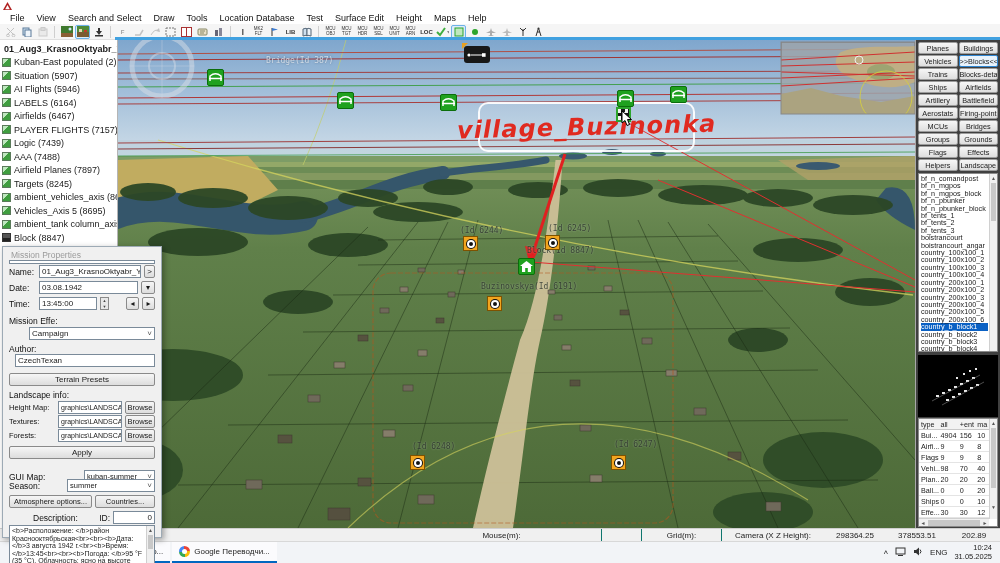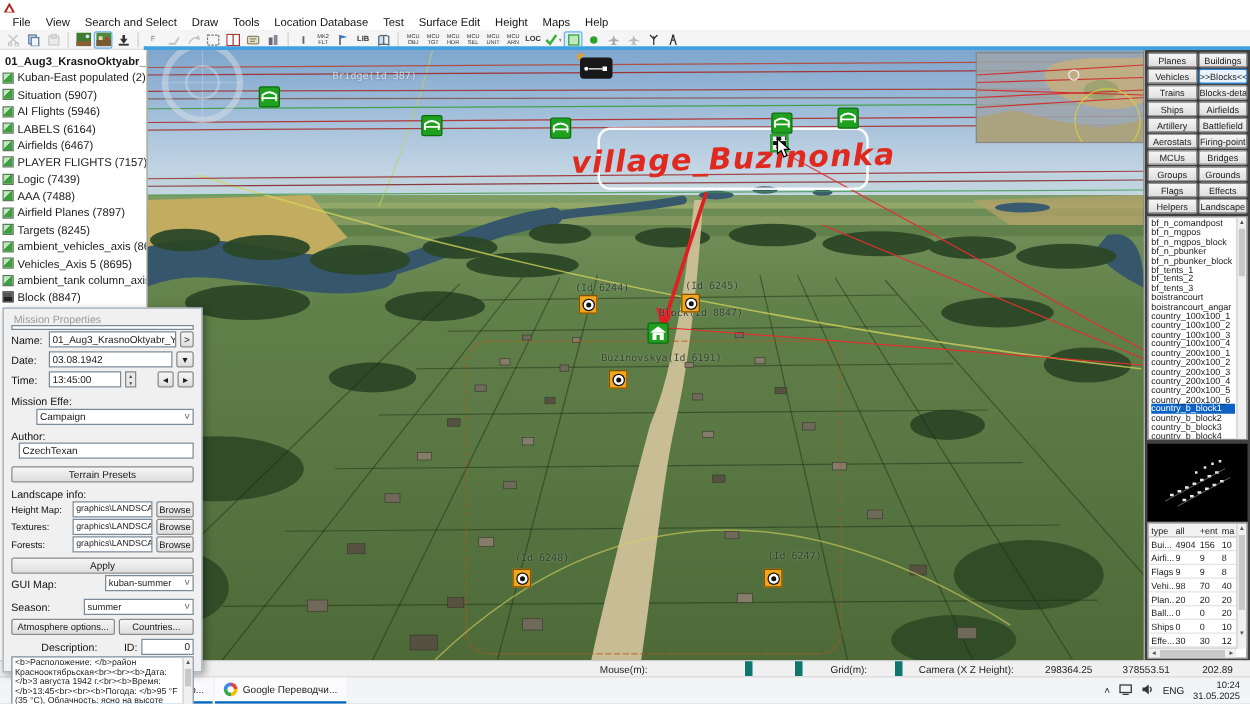--- a/index.html
+++ b/index.html
@@ -80,21 +80,21 @@
   .dinput { background:#fff; border:1px solid #7a8a99; height:13px; line-height:12px; padding:0 2px; font-size:8px; white-space:nowrap; overflow:hidden; flex:1; }
   .dbtn { background:linear-gradient(180deg,#f6f6f6,#dddddd); border:1px solid #8a8a8a; border-radius:2px; text-align:center; font-size:8px; height:13px; line-height:12px; }
   .dcombo { background:#fff; border:1px solid #7a8a99; height:13px; line-height:12px; padding:0 2px; flex:1; position:relative; font-size:8px; }
   .dcombo::after { content:"˅"; position:absolute; right:2px; top:0; color:#555; font-size:8px; }
   .spin { width:9px; height:13px; display:flex; flex-direction:column; border:1px solid #8a8a8a; background:#e8e8e8; font-size:4px; line-height:6px; text-align:center; color:#444; }
   .dtext { position:absolute; left:6px; right:6px; background:#fff; border:1px solid #7a8a99; font-size:7px; line-height:7.6px; padding:1px 10px 1px 2px; color:#222; overflow:hidden; word-break:break-word; }
   .dtext .vscroll { border-left:1px solid #cfcfcf; }
 
   
   .statusbar { position:absolute; top:528px; left:0; width:1000px; height:13px; background:#f0f0f0; border-top:1px solid #cfcfcf; display:flex; align-items:center; font-size:8px; color:#222; }
-  .sseg { border-right:6px solid #0f766e; height:100%; display:flex; align-items:center; justify-content:center; padding:0 4px; }
+  .sseg { border-right:1px solid #0f766e; height:100%; display:flex; align-items:center; justify-content:center; padding:0 4px; }
 
   
   .taskbar { position:absolute; top:541px; left:0; width:1000px; height:22px; background:#f2f4f7; border-top:1px solid #d8d8d8; display:flex; align-items:center; }
   .tk-start { width:34px; height:100%; display:flex; align-items:center; justify-content:center; }
   .winlogo { width:9px; height:9px; display:grid; grid-template-columns:4px 4px; grid-template-rows:4px 4px; gap:1px; }
   .winlogo div { background:#1a1a1a; }
   .tk-search { width:34px; height:100%; display:flex; align-items:center; justify-content:center; }
   .tk-app { height:100%; display:flex; align-items:center; gap:4px; padding:0 7px; border-bottom:2px solid #0067c0; background:#fbfbfd; margin-right:2px; font-size:8px; color:#222; white-space:nowrap; }
   .tk-tray { margin-left:auto; display:flex; align-items:center; gap:7px; padding-right:8px; font-size:8px; color:#222; }
   .tk-clock { text-align:right; font-size:7.5px; line-height:8.5px; }
@@ -809,21 +809,21 @@
   <div class="drow" style="top:182px; font-size:7.5px;">
     <span class="dlabel" style="width:46px; font-size:7.5px;">Forests:</span>
     <span class="dinput" style="font-size:7px;">graphics\LANDSCAPE_Kuba</span>
     <span class="dbtn" style="width:30px; font-size:7.5px;">Browse</span>
   </div>
 
   <div class="drow" style="top:199px;">
       <span class="dbtn" style="flex:1;">Apply</span>
     </div>
 
-  <div class="drow" style="top:213px;gap:20px;">
+  <div class="drow" style="top:223px;gap:20px;">
     <span class="dlabel" style="width:55px;">GUI Map:</span>
     <span class="dcombo" style="font-size:7.5px;">kuban-summer</span>
   </div>
   <div class="drow" style="top:232px;">
     <span class="dlabel" style="width:55px;">Season:</span>
     <span class="dcombo" style="font-size:7.5px;">summer</span>
   </div>
   <div class="drow" style="top:248px;">
     <span class="dbtn" style="flex:1.4; font-size:7.5px;">Atmosphere options...</span>
     <span class="dbtn" style="flex:1; font-size:7.5px;">Countries...</span>

